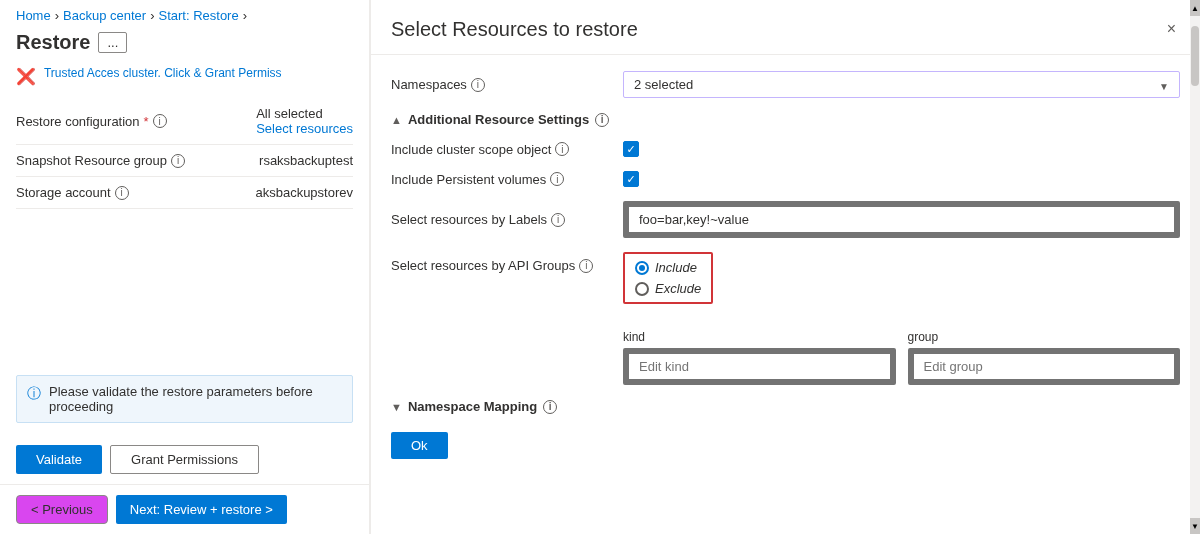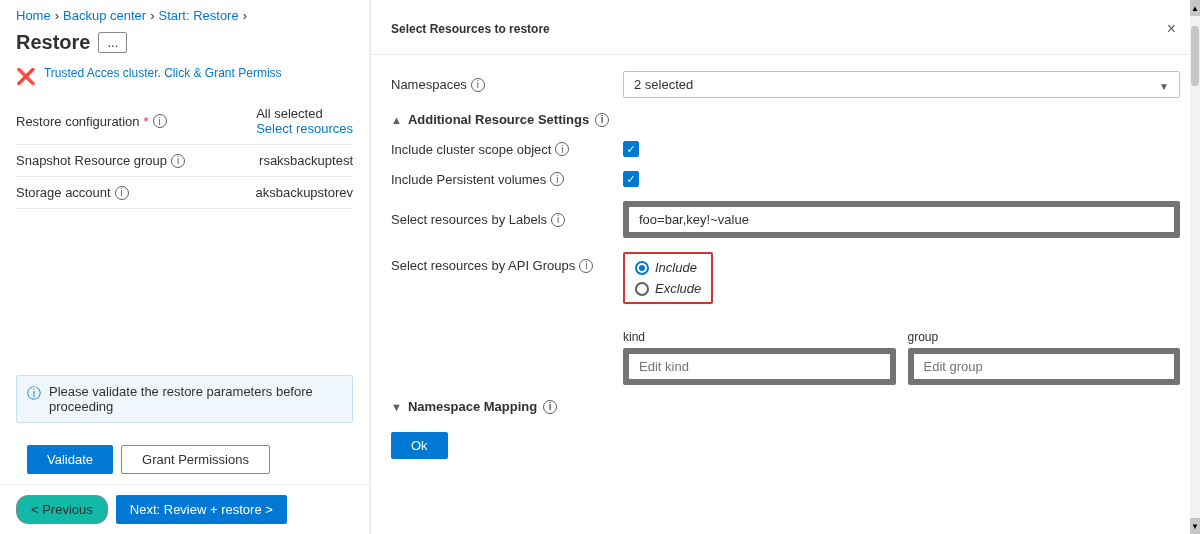--- a/index.html
+++ b/index.html
@@ -97,21 +97,20 @@
       align-items: flex-start;
       font-size: 12px;
       color: #323130;
     }
     .info-banner-icon { color: #0078d4; font-size: 14px; flex-shrink: 0; margin-top: 1px; }
 
     .button-row {
       display: flex;
       gap: 8px;
       padding: 10px 16px;
-      margin-left: 11px;
     }
     .btn-primary {
       background: #0078d4;
       color: #fff;
       border: none;
       padding: 6px 20px;
       cursor: pointer;
       font-size: 13px;
       border-radius: 2px;
     }
@@ -125,27 +124,27 @@
       border-radius: 2px;
     }
 
     .footer-nav {
       display: flex;
       gap: 8px;
       padding: 10px 16px;
       border-top: 1px solid #edebe9;
     }
     .btn-prev {
-      background: #14b8a6;
+      background: #d946ef;
       color: #323130;
       border: 1px solid #8a8886;
       padding: 6px 14px;
       cursor: pointer;
       font-size: 13px;
-      border-radius: 12px;
+      border-radius: 4px;
     }
     .btn-next {
       background: #0078d4;
       color: #fff;
       border: none;
       padding: 6px 14px;
       cursor: pointer;
       font-size: 13px;
       border-radius: 2px;
     }
@@ -162,22 +161,22 @@
       flex-direction: column;
     }
     .modal-header {
       display: flex;
       align-items: center;
       justify-content: space-between;
       padding: 16px 20px 12px;
       border-bottom: 1px solid #edebe9;
     }
     .modal-title {
-      font-size: 12px;
-      font-weight: 700;
+      font-size: 20px;
+      font-weight: 400;
       color: #323130;
     }
     .close-btn {
       background: none;
       border: none;
       cursor: pointer;
       font-size: 16px;
       color: #605e5c;
       padding: 4px;
     }

